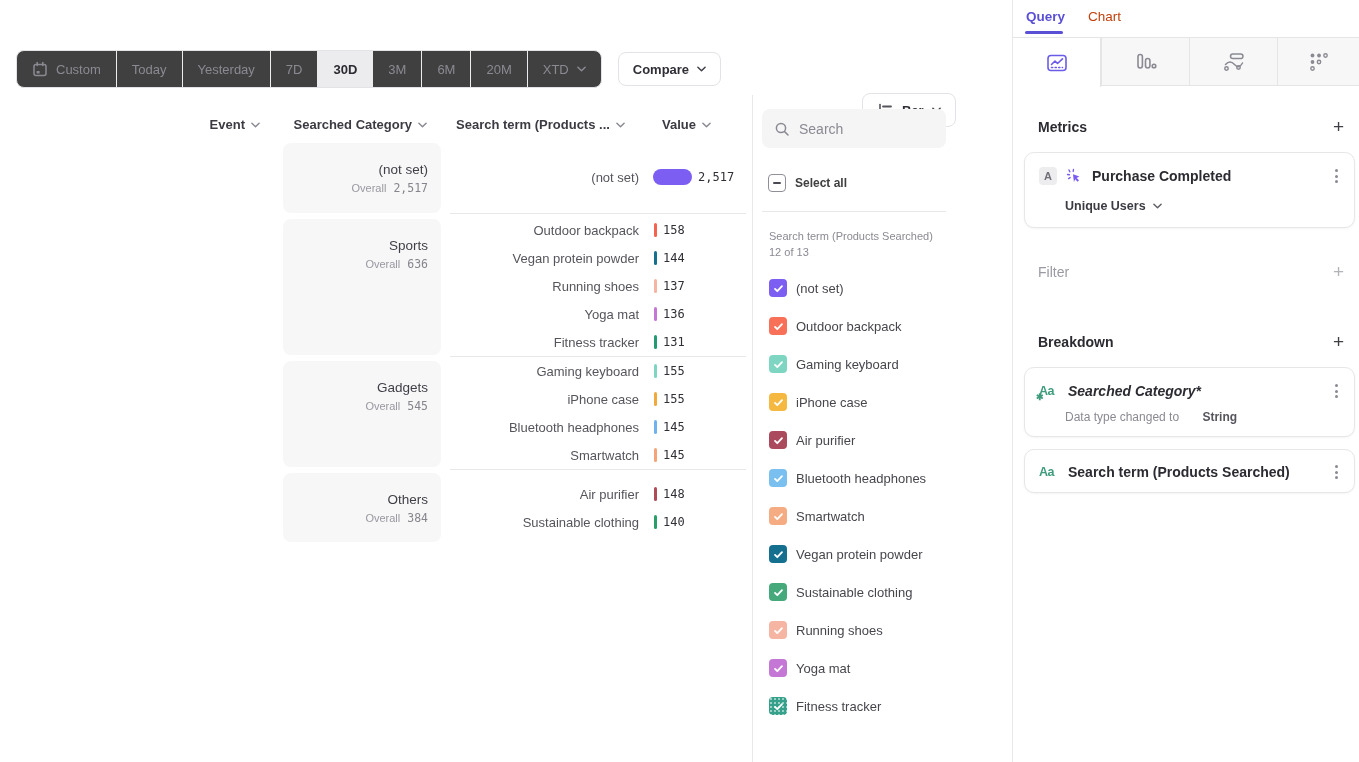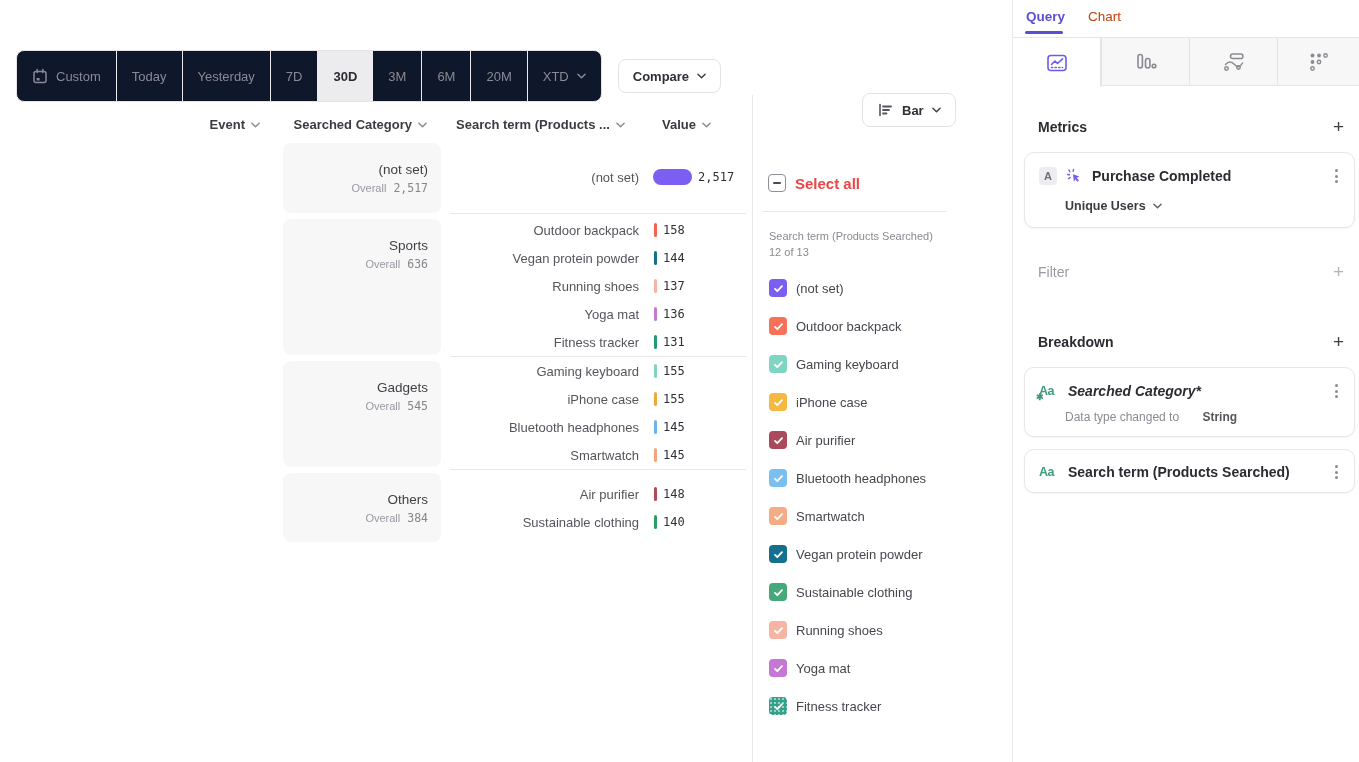--- a/index.html
+++ b/index.html
@@ -4,21 +4,21 @@
 <style>
   * { margin:0; padding:0; box-sizing:border-box; }
   html,body { background:#fff; }
   body { font-family:"Liberation Sans", sans-serif; color:#3f3f46; }
   .canvas { position:relative; width:1359px; height:762px; background:#fff; overflow:hidden; }
 
   .chev { flex:0 0 auto; }
 
   
   .toolbar { position:absolute; left:16px; top:50px; display:flex; align-items:center; gap:16px; }
-  .seg { display:flex; align-items:stretch; border:1px solid #e3e3e7; border-radius:8px; overflow:hidden; height:52px; background:#0f172a; }
+  .seg { display:flex; align-items:stretch; border:1px solid #e3e3e7; border-radius:8px; overflow:hidden; height:38px; background:#404040; }
   .seg-item { display:flex; align-items:center; gap:8px; padding:0 15px; font-size:13px; color:#8a8a92; border-right:1px solid #ececef; cursor:pointer; white-space:nowrap; }
   .seg-item:last-child { border-right:none; }
   .seg-item.active { background:#ececef; color:#2b2b31; font-weight:700; }
   .btn { display:flex; align-items:center; gap:8px; height:34px; padding:0 14px; border:1px solid #e3e3e7; border-radius:8px; background:#fff; font-size:13px; font-weight:600; color:#2f2f36; cursor:pointer; }
   .bar-btn { position:absolute; left:862px; top:50px;margin-top:43px; }
 
   
   .col-header { position:absolute; top:117px; display:flex; align-items:center; gap:6px; font-size:13px; font-weight:600; color:#3b3b42; }
   .col-header .chev { color:#8a8a92; }
   .h-event { left:14px; width:246px; justify-content:flex-end; }
@@ -47,21 +47,21 @@
 
   .vdiv { position:absolute; width:1px; background:#e8e8ea; }
 
   
   .search-box { position:absolute; left:762px; top:109px; width:184px; height:39px; background:#f5f5f6; border-radius:8px; display:flex; align-items:center; padding:0 12px; gap:9px; color:#8a8a92; }
   .search-box input { border:none; outline:none; background:transparent; font-family:"Liberation Sans",sans-serif; font-size:14px; color:#3f3f46; width:130px; }
   .search-box input::placeholder { color:#8a8a92; }
   .selectall-row { position:absolute; left:768px; top:174px; display:flex; align-items:center; gap:9px; cursor:pointer; }
   .cbx-ind { width:18px; height:18px; border:1.5px solid #8f8f98; border-radius:4px; background:#fff; display:flex; align-items:center; justify-content:center; }
   .cbx-ind .dash { width:8px; height:2px; background:#4a4a52; border-radius:1px; }
-  .selectall-label { font-size:15px; font-weight:600; color:#ef4444; }
+  .selectall-label { font-size:12px; font-weight:600; color:#404040; }
   .legend-div { position:absolute; left:762px; top:211px; width:184px; height:1px; background:#e8e8ea; }
   .legend-context { position:absolute; left:769px; top:228px; width:170px; font-size:11px; line-height:16px; color:#8a8a92; }
   .legend-row { position:absolute; left:769px; height:38px; display:flex; align-items:center; gap:9px; cursor:pointer; }
   .cbx { width:18px; height:18px; border-radius:4px; display:flex; align-items:center; justify-content:center; flex:0 0 auto; }
   .cbx.patterned { background-image:radial-gradient(rgba(255,255,255,.5) 1px, transparent 1.2px); background-size:4px 4px; }
   .legend-label { font-size:13px; color:#46464d; white-space:nowrap; }
   .showall { position:absolute; left:769px; top:766px; display:flex; align-items:center; gap:7px; font-size:12.5px; color:#2f2f36; cursor:pointer; }
   .showall .chev { color:#8a8a92; }
 
   
@@ -270,20 +270,27 @@
   </div>
   <div class="term-row" style="top:508px">
     <span class="term-label">Sustainable clothing</span>
     <span class="tick" style="background-color: rgb(42, 158, 104);"></span>
     <span class="term-value">140</span>
   </div>
 
   <div class="vdiv" style="left:752px; top:95px; height:667px;"></div>
   <div class="vdiv" style="left:1012px; top:0; height:762px;"></div>
 
+  <div class="search-box">
+    <svg width="16" height="16" viewBox="0 0 16 16">
+        <circle cx="7" cy="7" r="4.6" fill="none" stroke="#8a8a92" stroke-width="1.5"></circle>
+        <line x1="10.6" y1="10.6" x2="14" y2="14" stroke="#8a8a92" stroke-width="1.5" stroke-linecap="round"></line>
+      </svg>
+    <input type="text" placeholder="Search" style="">
+  </div>
 
   <div class="selectall-row">
     <span class="cbx-ind">
         <span class="dash"></span>
       </span>
     <span class="selectall-label">Select all</span>
   </div>
   <div class="legend-div"></div>
   <div class="legend-context">Search term (Products Searched) 12 of 13</div>
 

